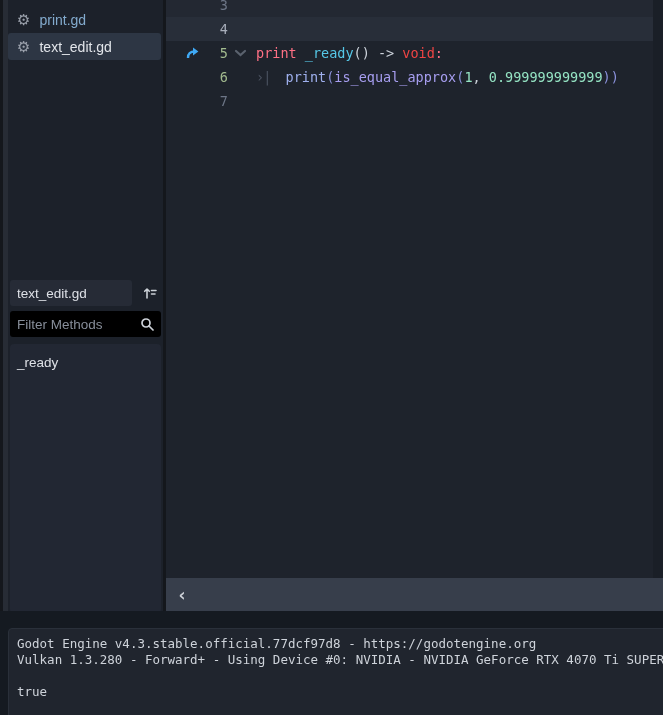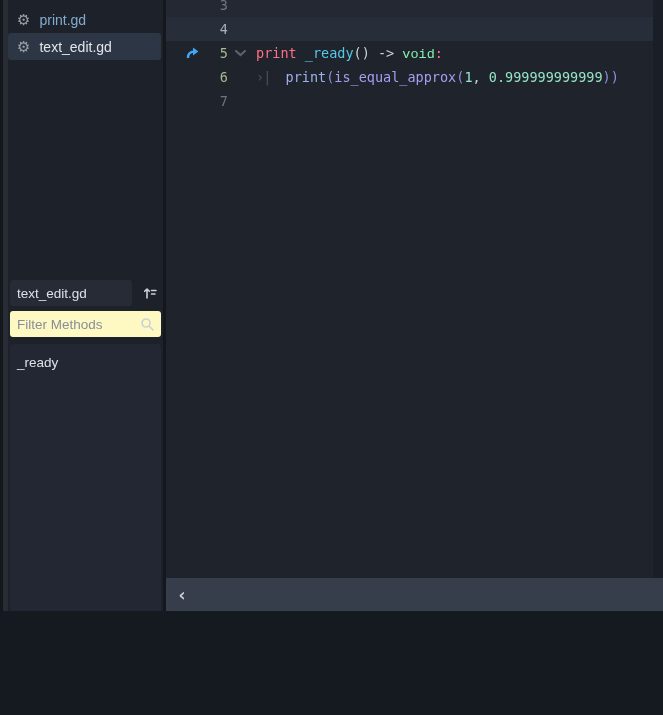--- a/index.html
+++ b/index.html
@@ -18,21 +18,21 @@
   .gear{font-size:15px;color:#9ba1ac;margin-left:9px;line-height:1;}
   .script-label{font-size:14px;margin-left:9px;}
   .script-label.normal{color:#83abce;}
   .script-label.selected{color:#e2e5ea;}
 
   .name-box{position:absolute;left:2px;top:280px;width:122px;height:26px;background:#262b36;
     border-radius:3px;display:flex;align-items:center;}
   .name-box span{font-size:13.5px;color:#dde0e6;margin-left:7px;}
   .sort-btn{position:absolute;left:130px;top:282px;width:24px;height:22px;display:flex;
     align-items:center;justify-content:center;}
-  .filter-box{position:absolute;left:2px;top:311px;width:151px;height:26px;background:#fef9c3;
+  .filter-box{position:absolute;left:2px;top:311px;width:151px;height:26px;background:#000000;
     border-radius:3px;display:flex;align-items:center;}
   .filter-box .ph{font-size:13.5px;color:#878e9a;margin-left:7px;flex:1;}
   .mag{margin-right:7px;}
   .member-box{position:absolute;left:2px;top:344px;width:151px;height:269px;background:#222733;
     border-radius:4px;}
   .member-item{height:24px;display:flex;align-items:center;margin-top:6px;}
   .member-item span{font-size:13.5px;color:#dfe2e7;margin-left:7px;}
 
   
   .editor{position:absolute;left:166px;top:0;width:497px;height:578px;background:#1e232c;overflow:hidden;}
@@ -129,34 +129,44 @@
               <path d="M4 14 C4 9.5 6 7.5 11 7.5" stroke="#3fa9f5" stroke-width="2.4" fill="none"></path>
               <path d="M9 3.4 L14.4 7.5 L9 11.6 Z" fill="#3fa9f5"></path>
             </svg>
           </div>
           <div class="g-num safe">5</div>
           <div class="g-fold">
             <svg width="13" height="8" viewBox="0 0 13 8">
               <path d="M2 2 L6.5 6 L11 2" stroke="#5a626e" stroke-width="2.2" fill="none" stroke-linecap="round"></path>
             </svg>
           </div>
-          <div class="g-text"><span style="color: rgb(255, 112, 133);">print</span><span style="color: rgb(204, 210, 218);"> </span><span style="color: rgb(86, 200, 232);">_ready</span><span style="color: rgb(204, 210, 218);">() -&gt; </span><span style="color: #86efac; font-family: Liberation Mono, monospace;">void</span><span style="color: rgb(255, 112, 133);">:</span></div>
+          <div class="g-text"><span style="color: rgb(255, 112, 133);">print</span><span style="color: rgb(204, 210, 218);"> </span><span style="color: rgb(86, 200, 232);">_ready</span><span style="color: rgb(204, 210, 218);">() -&gt; </span><span style="color: #ef4444;">void</span><span style="color: rgb(255, 112, 133);">:</span></div>
         </div>
         <div class="crow">
           <div class="g-num safe">6</div>
           <div class="g-text"><span class="tabmark">›| </span><span> </span><span style="color: rgb(159, 176, 238);">print</span><span style="color: rgb(139, 146, 220);">(</span><span style="color: rgb(167, 158, 240);">is_equal_approx</span><span style="color: rgb(139, 146, 220);">(</span><span style="color: rgb(149, 228, 196);">1</span><span style="color: rgb(204, 210, 218);">, </span><span style="color: rgb(149, 228, 196);">0.999999999999</span><span style="color: rgb(139, 146, 220);">))</span></div>
         </div>
         <div class="crow">
           <div class="g-num">7</div>
           <div class="g-text"></div>
         </div>
       </div>
     <div class="vscroll"></div>
   </div>
 
   <div class="bottom-bar">
     <div class="collapse-btn">‹</div>
   </div>
 
   <div class="gap"></div>
 
+  <div class="output-dock">
+    <div class="output-box">
+      <div id="output-lines">
+          <div class="out-line">Godot Engine v4.3.stable.official.77dcf97d8 - https://godotengine.org</div>
+          <div class="out-line">Vulkan 1.3.280 - Forward+ - Using Device #0: NVIDIA - NVIDIA GeForce RTX 4070 Ti SUPER</div>
+          <div class="out-line"> </div>
+          <div class="out-line">true</div>
+        </div>
+    </div>
+  </div>
 
 </div>
 
 </body></html>

